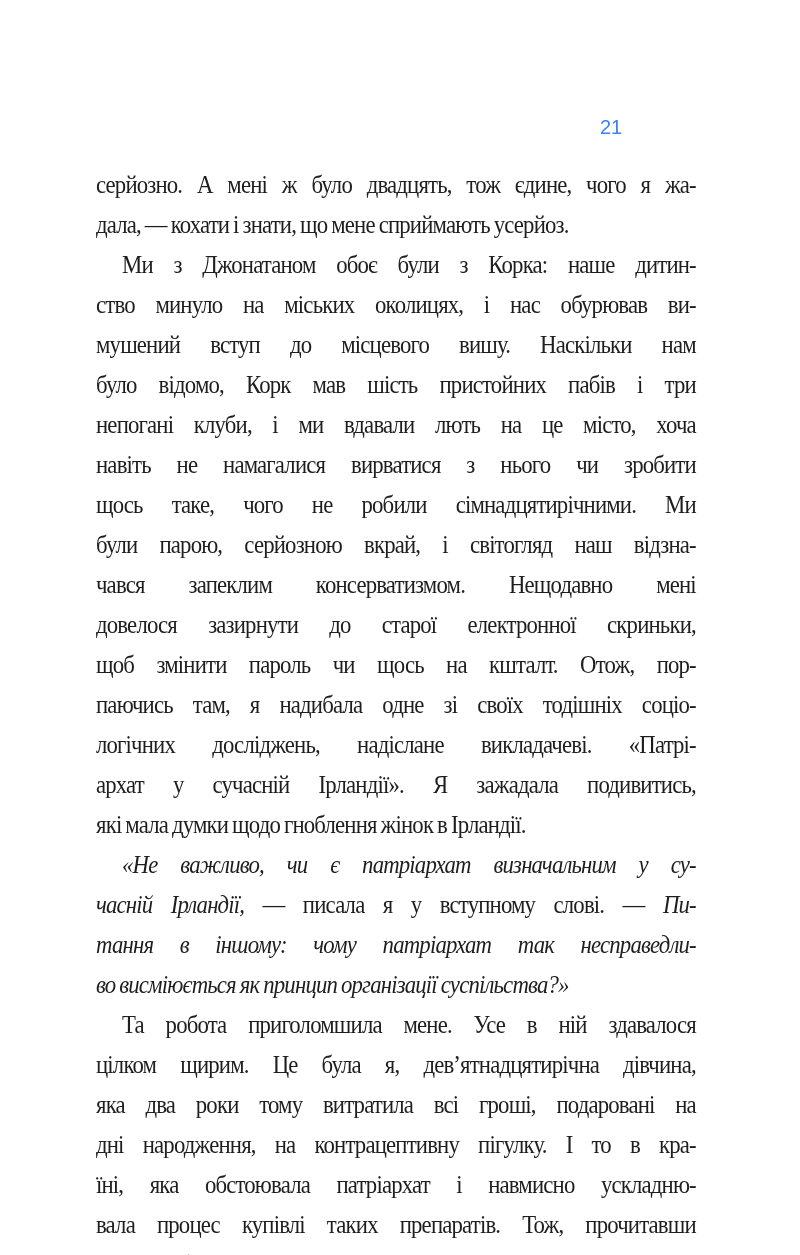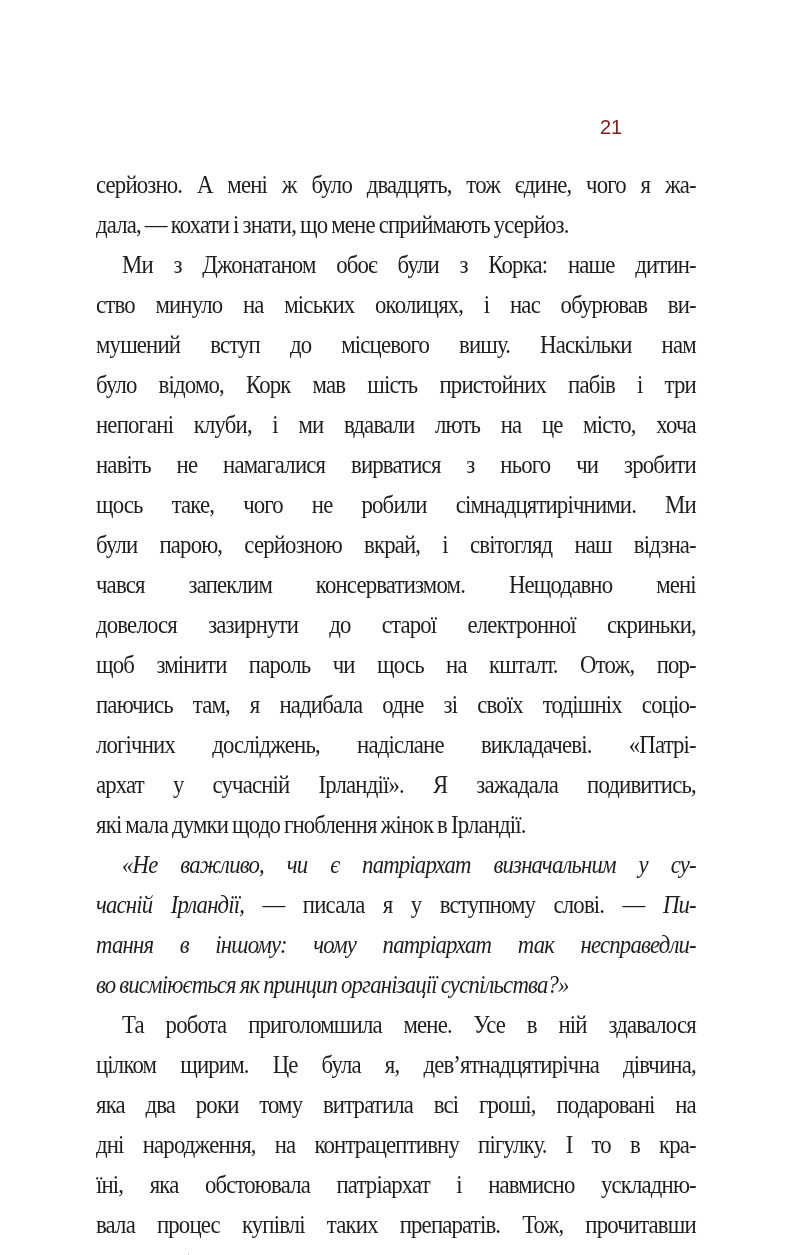--- a/index.html
+++ b/index.html
@@ -16,21 +16,21 @@
       font-family: "DejaVu Serif", "Liberation Serif", serif;
     }
     .page-number {
       position: absolute;
       top: 116px;
       left: 600px;
       width: 60px;
       font-family: "Liberation Sans", "DejaVu Sans", sans-serif;
       font-size: 20px;
       font-weight: normal;
-      color: #7f1d1d;
+      color: #3b82f6;
       text-align: left;
     }
     .text-block {
       position: absolute;
       top: 165px;
       left: 96px;
       width: 600px;
     }
     .line {
       display: block;

